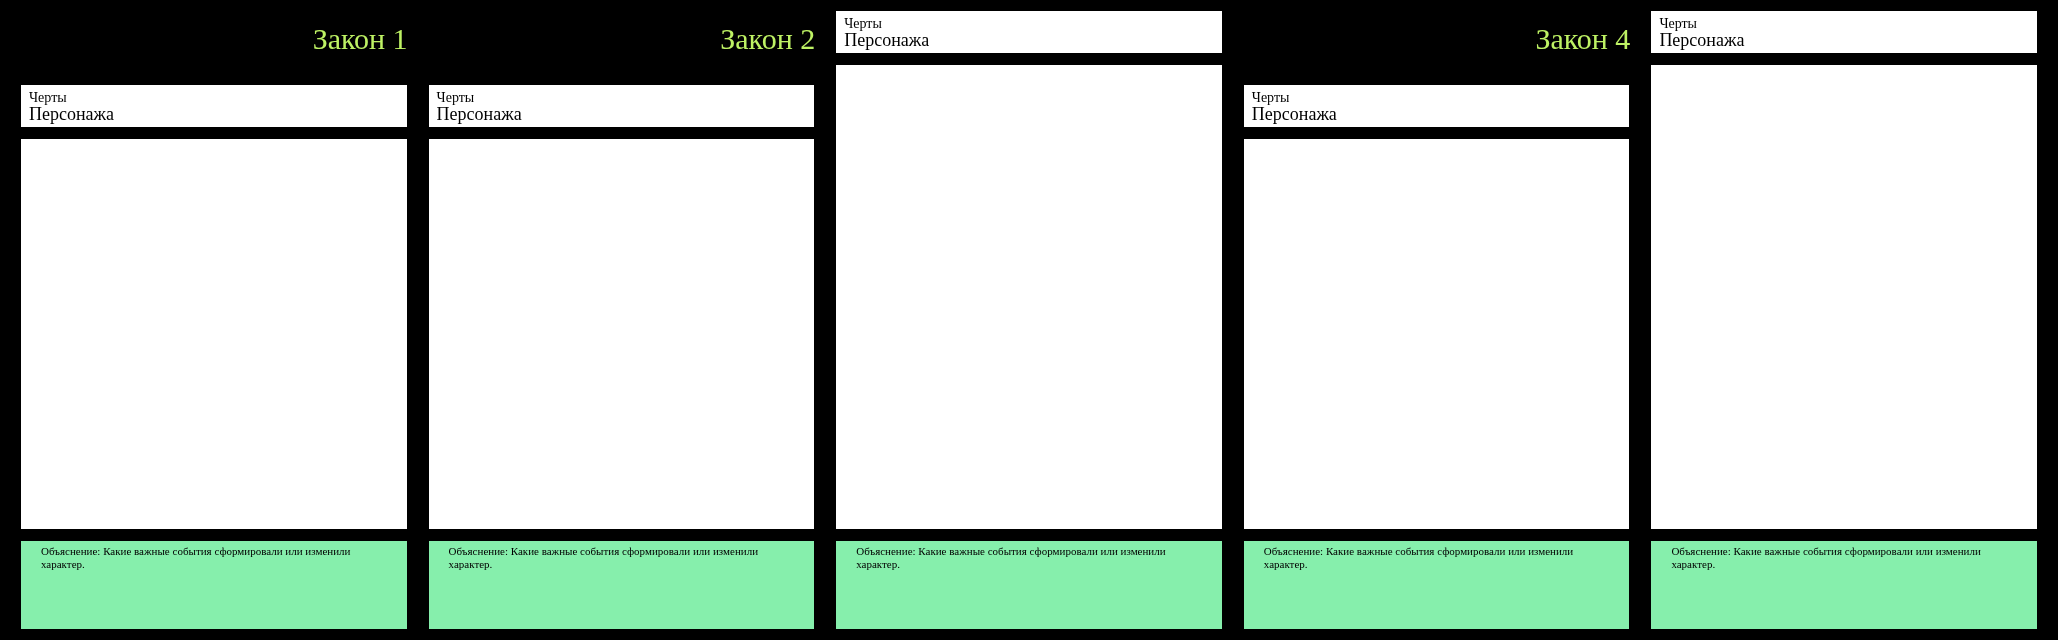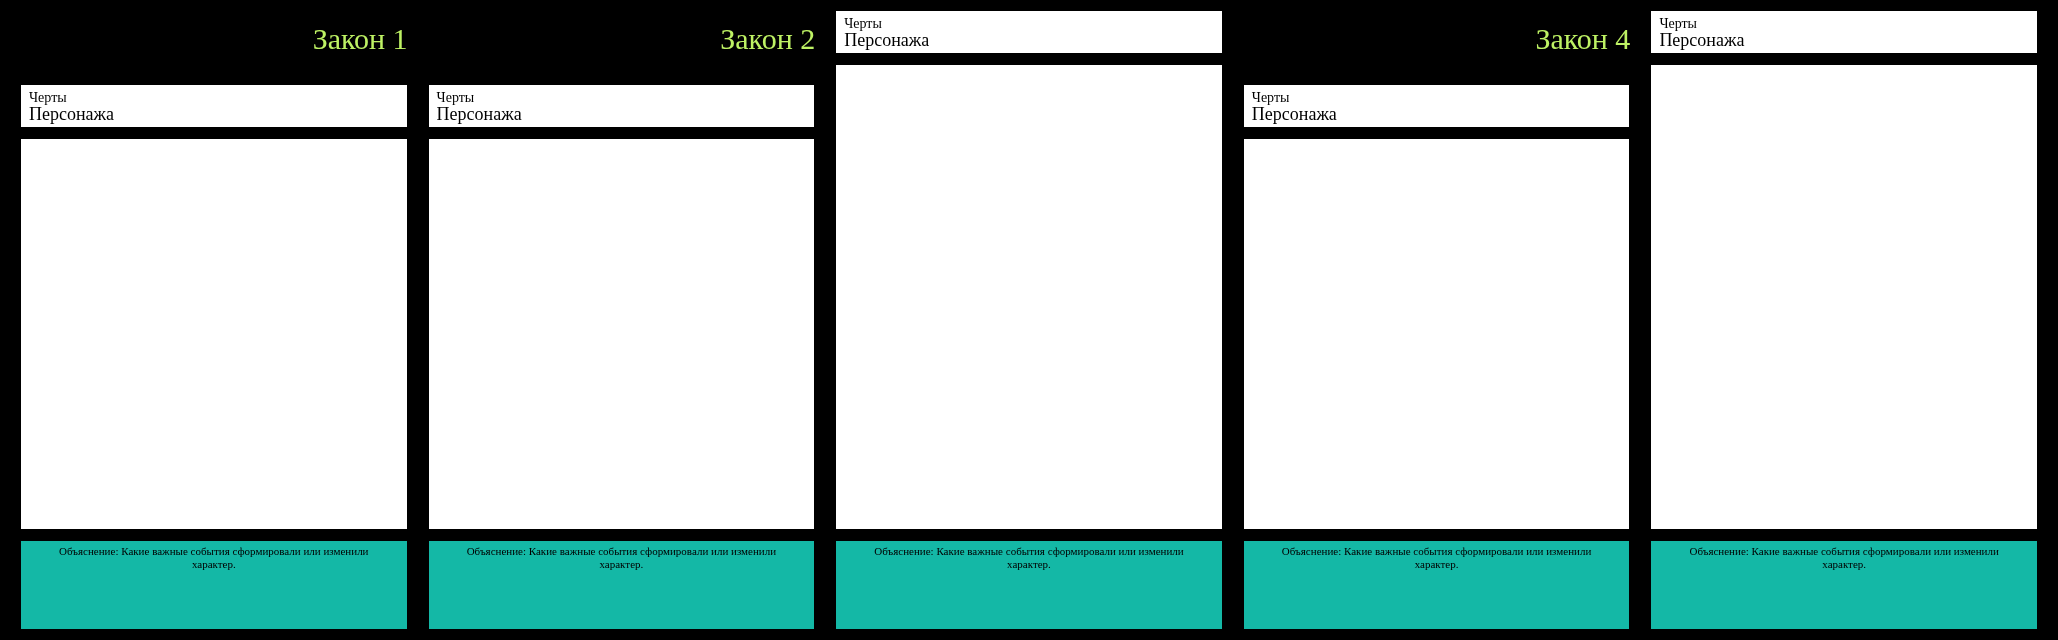--- a/index.html
+++ b/index.html
@@ -54,25 +54,24 @@
       text-align: left;
     }
     .image-box {
       background: #fff;
       border: 1px solid #000;
       flex: 1;
       margin-bottom: 10px;
       min-height: 270px;
     }
     .explain-box {
-      background: #14b8a6;
+      background: #86efac;
       border: 1px solid #000;
       padding: 4px 20px;
       min-height: 90px;
-      text-align: center;
     }
     .explain-text {
       font-family: 'Times New Roman', serif;
       font-size: 11px;
       color: #000;
       line-height: 1.15;
     }
   </style>
 </head>
 <body>

